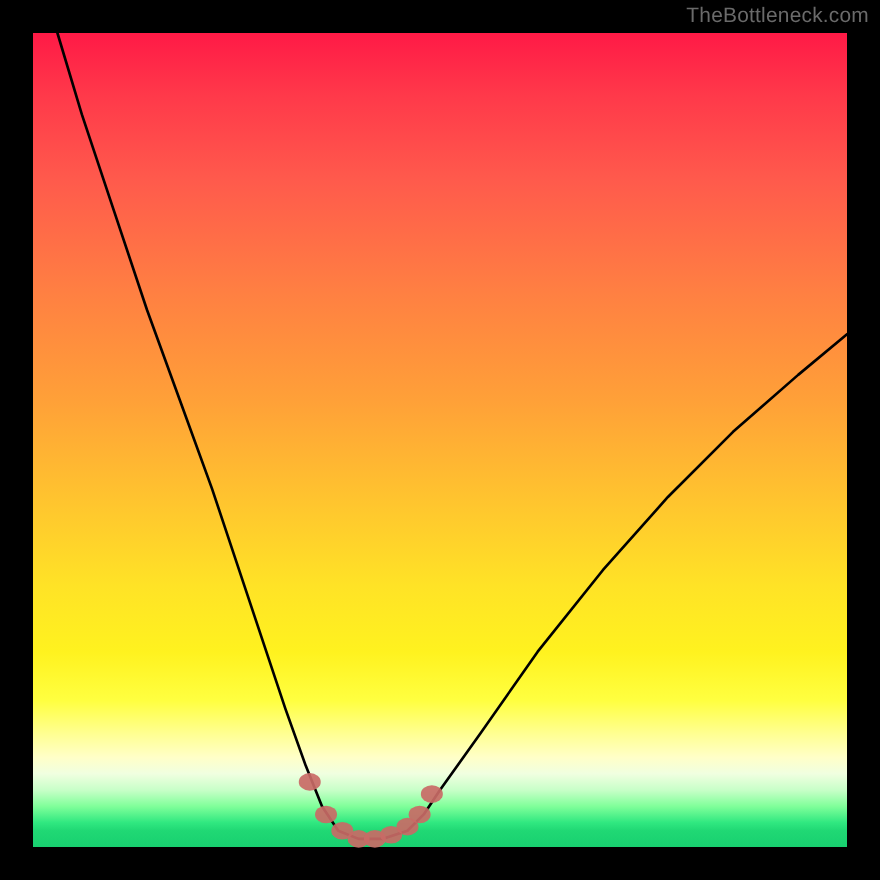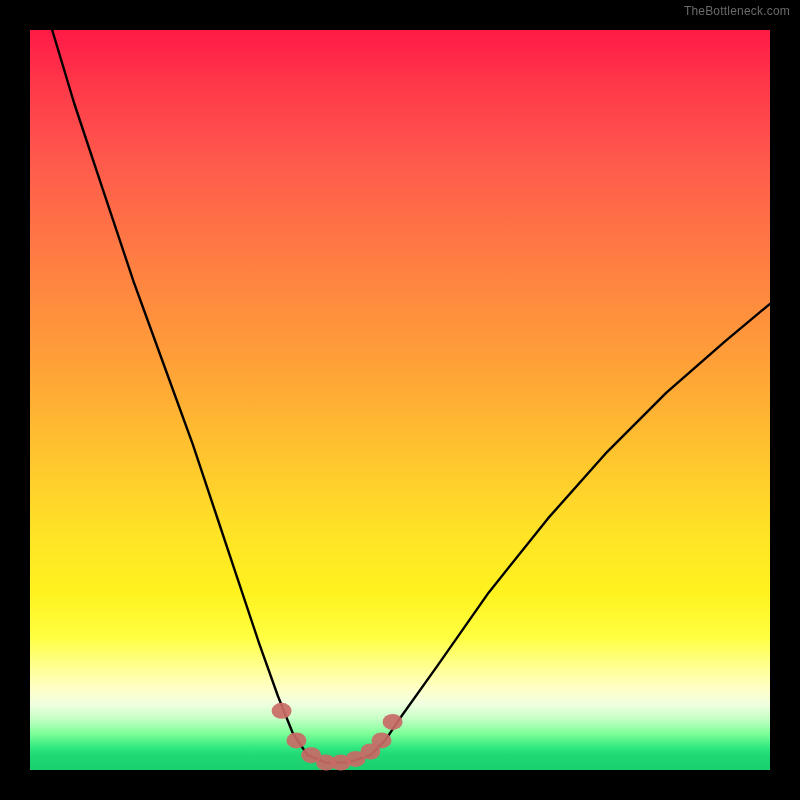--- a/index.html
+++ b/index.html
@@ -45,21 +45,21 @@
       #30e880 97%,
       #20d874 98%,
       #18d070 100%
     );
   }
   .watermark {
     position: absolute;
     top: 4px;
     right: 10px;
     color: #6a6a6a;
-    font-size: 12px;
+    font-size: 19px;
     font-weight: 400;
     letter-spacing: 0.2px;
     user-select: none;
   }
   svg.curve {
     position: absolute;
     left: 0;
     top: 0;
     width: 740px;
     height: 740px;

